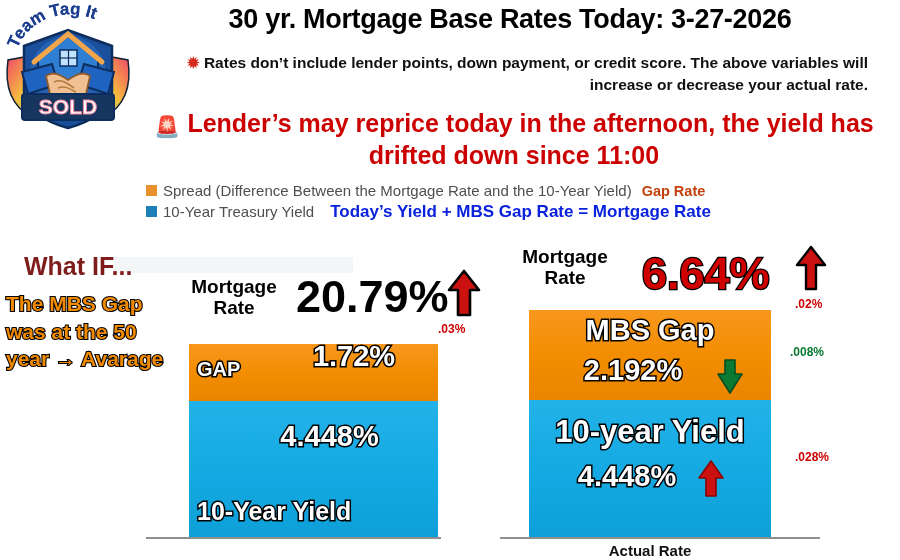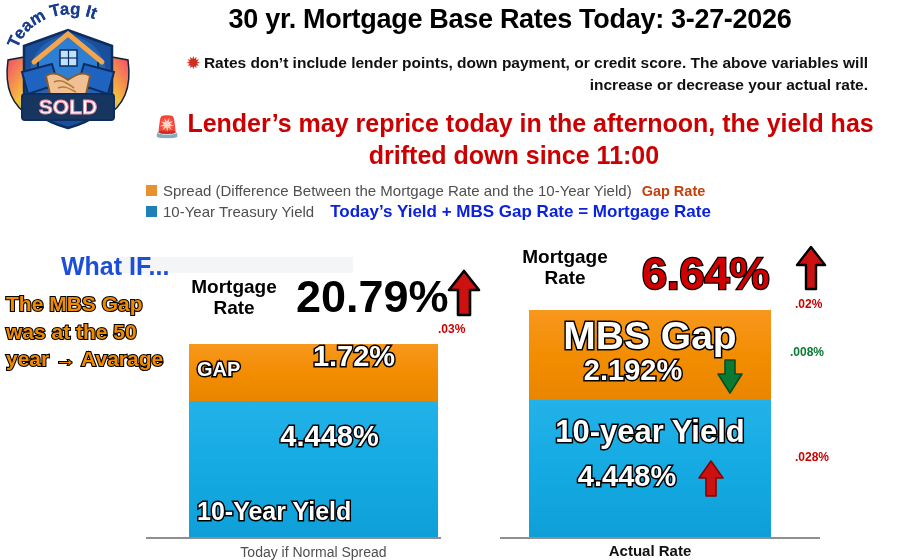--- a/index.html
+++ b/index.html
@@ -43,21 +43,21 @@
   .lg-text { font-size: 15px; color: #4f4f4f; white-space: nowrap; }
   .lg-bold { font-size: 14.5px; font-weight: bold; color: #c2410c; margin-left: 10px; white-space: nowrap; }
   .lg-blue-eq {
     font-size: 17px; font-weight: bold; color: #0a22dd;
     margin-left: 16px; white-space: nowrap;
   }
 
   
   .whatif {
     position: absolute; left: 24px; top: 252px;
-    font-size: 25px; font-weight: bold; color: #1d4ed8; margin-left: 37px;
+    font-size: 25px; font-weight: bold; color: #7f1d1d;
   }
   .grey-box {
     position: absolute; left: 115px; top: 257px;
     width: 238px; height: 16px; background: #f4f5f7;
   }
   .note-orange {
     position: absolute; left: 6px; top: 290px; width: 178px;
     text-align: left; font-size: 21px; font-weight: bold;
     color: #f28a00; line-height: 1.32;
     -webkit-text-stroke: 2.2px #000;
@@ -209,42 +209,41 @@
   <div class="bar seg-orange" style="left:189px; top:344px; width:249px; height:57px;">
     <div class="seg-label left-al" style="top:14px; font-size:20px;">GAP</div>
     <div class="seg-label" style="top:-4px; font-size:29px; padding-left:81px;">1.72%</div>
   </div>
 
   <div class="bar seg-blue" style="left:189px; top:401px; width:249px; height:136px;">
     <div class="seg-label" style="top:19px; font-size:29px; padding-left:32px;">4.448%</div>
     <div class="seg-label left-al" style="top:96px; font-size:25px;">10-Year Yield</div>
   </div>
 
-  <div class="cat-label grey" style="left:189px; top:544px; width:249px;">Today if Normal Spread</div>
 
   <div class="mortgage-lbl" style="left:505px; top:246px; width:120px;">Mortgage Rate</div>
 
   <div class="big-rate red" style="left:642px; top:248px;">6.64%</div>
 
   <div class="arr" style="left:792px; top:244px;">
     <svg width="38" height="48" viewBox="0 0 38 48">
       <path d="M19 3 L33 21 L24 21 L24 45 L14 45 L14 21 L5 21 Z" fill="#cc1111" stroke="#000" stroke-width="2.4" stroke-linejoin="round"></path>
     </svg>
   </div>
 
   <div class="delta red" style="left:795px; top:297px;">.02%</div>
 
   <div class="delta green" style="left:790px; top:345px;">.008%</div>
 
   <div class="delta red" style="left:795px; top:450px;">.028%</div>
 
   <div class="axis-line" style="left:500px; top:537px; width:320px;"></div>
 
   <div class="bar seg-orange" style="left:529px; top:310px; width:242px; height:90px;">
-    <div class="seg-label" style="top:4px; font-size:39px;">MBS Gap</div>
+    <div class="seg-label" style="top:4px; font-size:29px;">MBS Gap</div>
     <div class="seg-label" style="top:44px; font-size:29px; padding-right:34px;">2.192%</div>
     <div class="arr" style="left:186px; top:48px;">
       <svg width="30" height="38" viewBox="0 0 30 38">
         <path d="M15 35 L27 16 L20 16 L20 2 L10 2 L10 16 L3 16 Z" fill="#0a7a32" stroke="#064d20" stroke-width="1.6" stroke-linejoin="round"></path>
       </svg>
     </div>
   </div>
 
   <div class="bar seg-blue" style="left:529px; top:400px; width:242px; height:137px;">
     <div class="seg-label" style="top:14px; font-size:31px;">10-year Yield</div>

